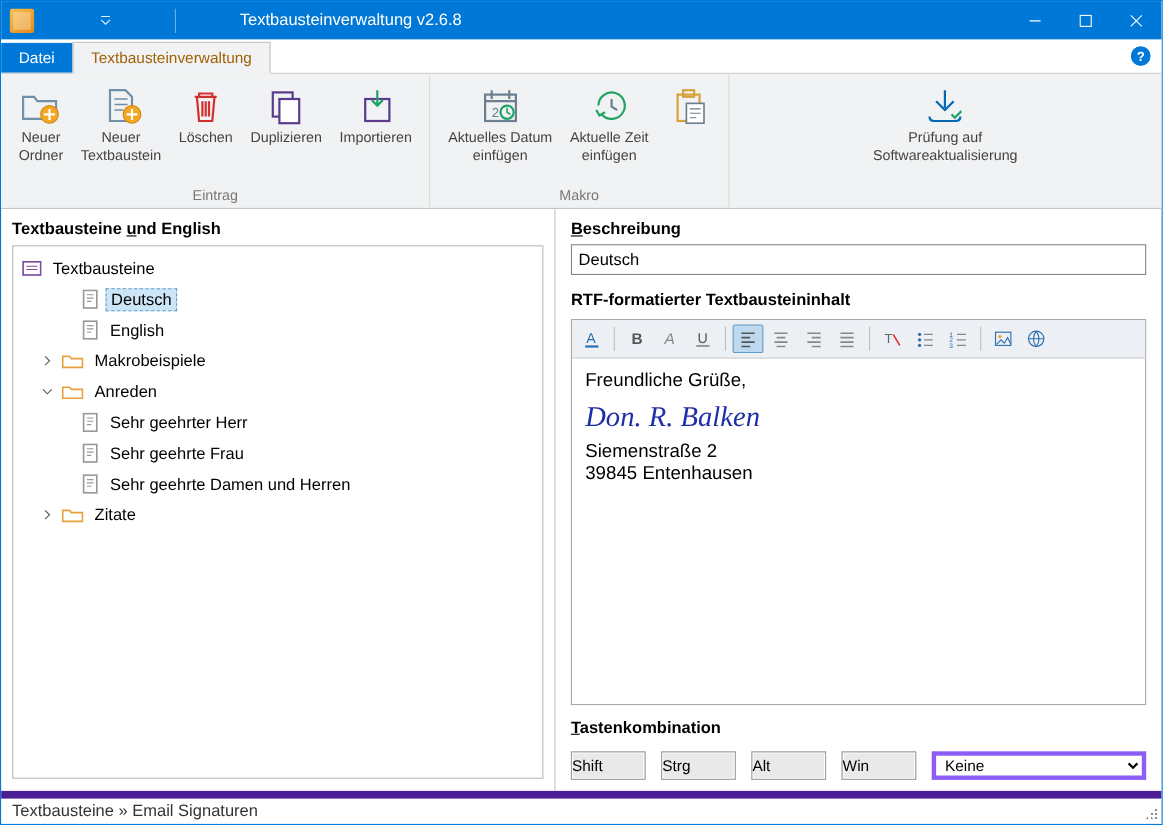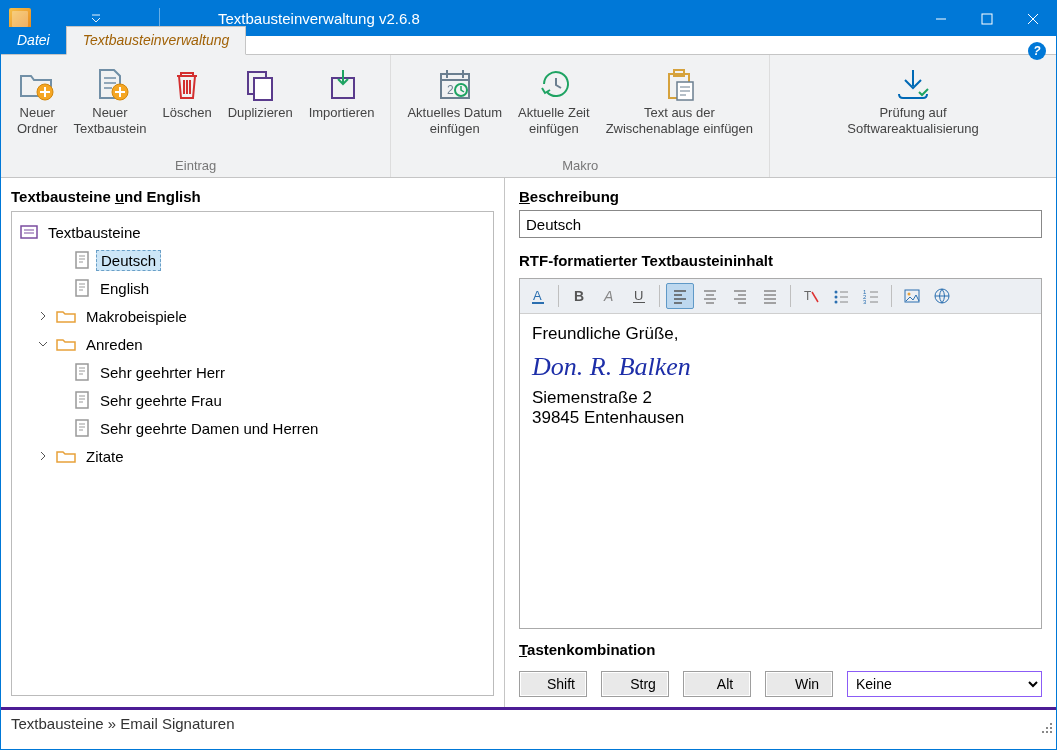--- a/index.html
+++ b/index.html
@@ -10,21 +10,21 @@
   .titlebar .app-icon { width: 22px; height: 22px; margin: 0 8px 0 8px; background: linear-gradient(135deg,#f5c04a,#e8871b); border-radius:2px; position:relative;}
   .titlebar .app-icon:after{content:"";position:absolute;inset:3px;background:#fff;border-radius:1px;opacity:.3}
   .titlebar .qat { margin-left: 4px; font-size: 11px; opacity:.9; }
   .titlebar .sep { width:1px; height:22px; background: rgba(255,255,255,.4); margin:0 10px; }
   .titlebar .title { font-size: 15px; }
   .winbtns { margin-left: auto; display:flex; }
   .winbtn { width:46px; height:35px; display:flex; align-items:center; justify-content:center; }
   .winbtn svg { stroke:#fff; fill:none; stroke-width:1; }
 
   
-  .ribtabs { height: 18px; background:#fff; display:flex; align-items:flex-end; border-bottom: none; position:relative;font-style:italic;}
+  .ribtabs { height: 30px; background:#fff; display:flex; align-items:flex-end; border-bottom: none; position:relative;}
   .ribtab { padding: 5px 16px 6px; font-size:14px; color:#a16207; cursor:pointer; }
   .ribtab.file { background:#0078d7; color:#fff; }
   .ribtab.active { border:1px solid #c5c5c5; border-bottom:1px solid #f1f2f3; background:#f1f2f3; position:relative; top:1px;}
   .help-icon { position:absolute; right:10px; top:6px; width:18px; height:18px; border-radius:50%; background:#0078d7; color:#fff; font-size:12px; font-weight:bold; text-align:center; line-height:18px;}
 
   
   .ribbon { height: 124px; background:#f1f2f3; border-top:1px solid #c5c5c5; border-bottom:1px solid #c5c5c5; display:flex; }
   .ribgroup { border-right:1px solid #ddd; display:flex; flex-direction:column; }
   .ribgroup .row { display:flex; flex:1; padding: 4px 8px 0; gap: 0; }
   .ribgroup .cap { text-align:center; color:#777; font-size:13px; padding:2px 0 4px; }
@@ -60,26 +60,26 @@
   .rtb.active{ background:#bdd8ef; border-color:#5f99c7;}
   .rtsep{ width:1px; height:22px; background:#bfbfbf; margin:0 4px;}
   .rtf-area { flex:1; padding: 10px 12px; font-size:17px; position:relative; overflow-y:scroll; }
   .rtf-area::-webkit-scrollbar{width:18px}
   .rtf-area::-webkit-scrollbar-track{background:#f0f0f0}
   .rtf-area::-webkit-scrollbar-thumb{background:#c7c7c7;border:1px solid #aaa}
   .rtf-area::-webkit-scrollbar-button{background:#e8e8e8;height:18px;border:1px solid #c0c0c0}
   .signature-name{font-family:"Brush Script MT","Segoe Script",cursive; color:#1d2ea8; font-size:26px; font-style:italic; margin:8px 0 6px;}
 
   .keycombo { display:flex; gap:14px; align-items:center; margin-top:8px;}
-  .kbtn { border:1px solid #9e9e9e; background:#e9e9e9; width:68px; height:26px; font-size:14px; text-align:center; box-shadow: inset 0 0 0 1px #fff; padding-left: 16px;}
+  .kbtn { border:1px solid #9e9e9e; background:#e9e9e9; width:68px; height:26px; font-size:14px; text-align:left; box-shadow: inset 0 0 0 1px #fff;}
   .ksel { flex:1; }
-  .ksel select { width:100%; height:26px; border:1px solid #8b5cf6; font-size:14px; background:#fff; padding:0 4px;}
-
-  
-  .statusbar { height:30px; border-top:3px solid #4c1d95; display:flex; align-items:center; padding:0 10px; font-size:15px; color:#333; position:relative;}
+  .ksel select { width:100%; height:26px; border:4px solid #8b5cf6; font-size:14px; background:#fff; padding:0 4px;}
+
+  
+  .statusbar { height:30px; border-top:7px solid #4c1d95; display:flex; align-items:center; padding:0 10px; font-size:15px; color:#333; position:relative;}
   .grip { position:absolute; right:2px; bottom:2px; width:14px; height:14px; background:
      radial-gradient(circle at 11px 11px,#888 1px, transparent 1px),
      radial-gradient(circle at 11px 7px,#888 1px, transparent 1px),
      radial-gradient(circle at 11px 3px,#888 1px, transparent 1px),
      radial-gradient(circle at 7px 11px,#888 1px, transparent 1px),
      radial-gradient(circle at 7px 7px,#888 1px, transparent 1px),
      radial-gradient(circle at 3px 11px,#888 1px, transparent 1px);}
 </style>
 </head>
 <body>
@@ -202,22 +202,20 @@
       </div>
       <div class="ribitem">
         <div class="ico">
           <svg width="40" height="36">
               <rect x="10" y="8" width="20" height="24" fill="none" stroke="#d6a23c" stroke-width="2"></rect>
               <rect x="15" y="4" width="10" height="6" fill="none" stroke="#d6a23c" stroke-width="2"></rect>
               <rect x="18" y="16" width="16" height="18" fill="#fff" stroke="#6b7f90" stroke-width="1.5"></rect>
               <path d="M21 21 h10 M21 25 h10 M21 29 h6" stroke="#6b7f90"></path>
             </svg>
         </div>
-        <div class="lbl">Text aus der
-Zwischenablage einfügen</div>
       </div>
     </div>
     <div class="cap">Makro</div>
   </div>
 
   <div class="ribgroup" style="flex:1; border-right:none;">
     <div class="row" style="justify-content:center;">
       <div class="ribitem">
         <div class="ico">
           <svg width="44" height="36">

